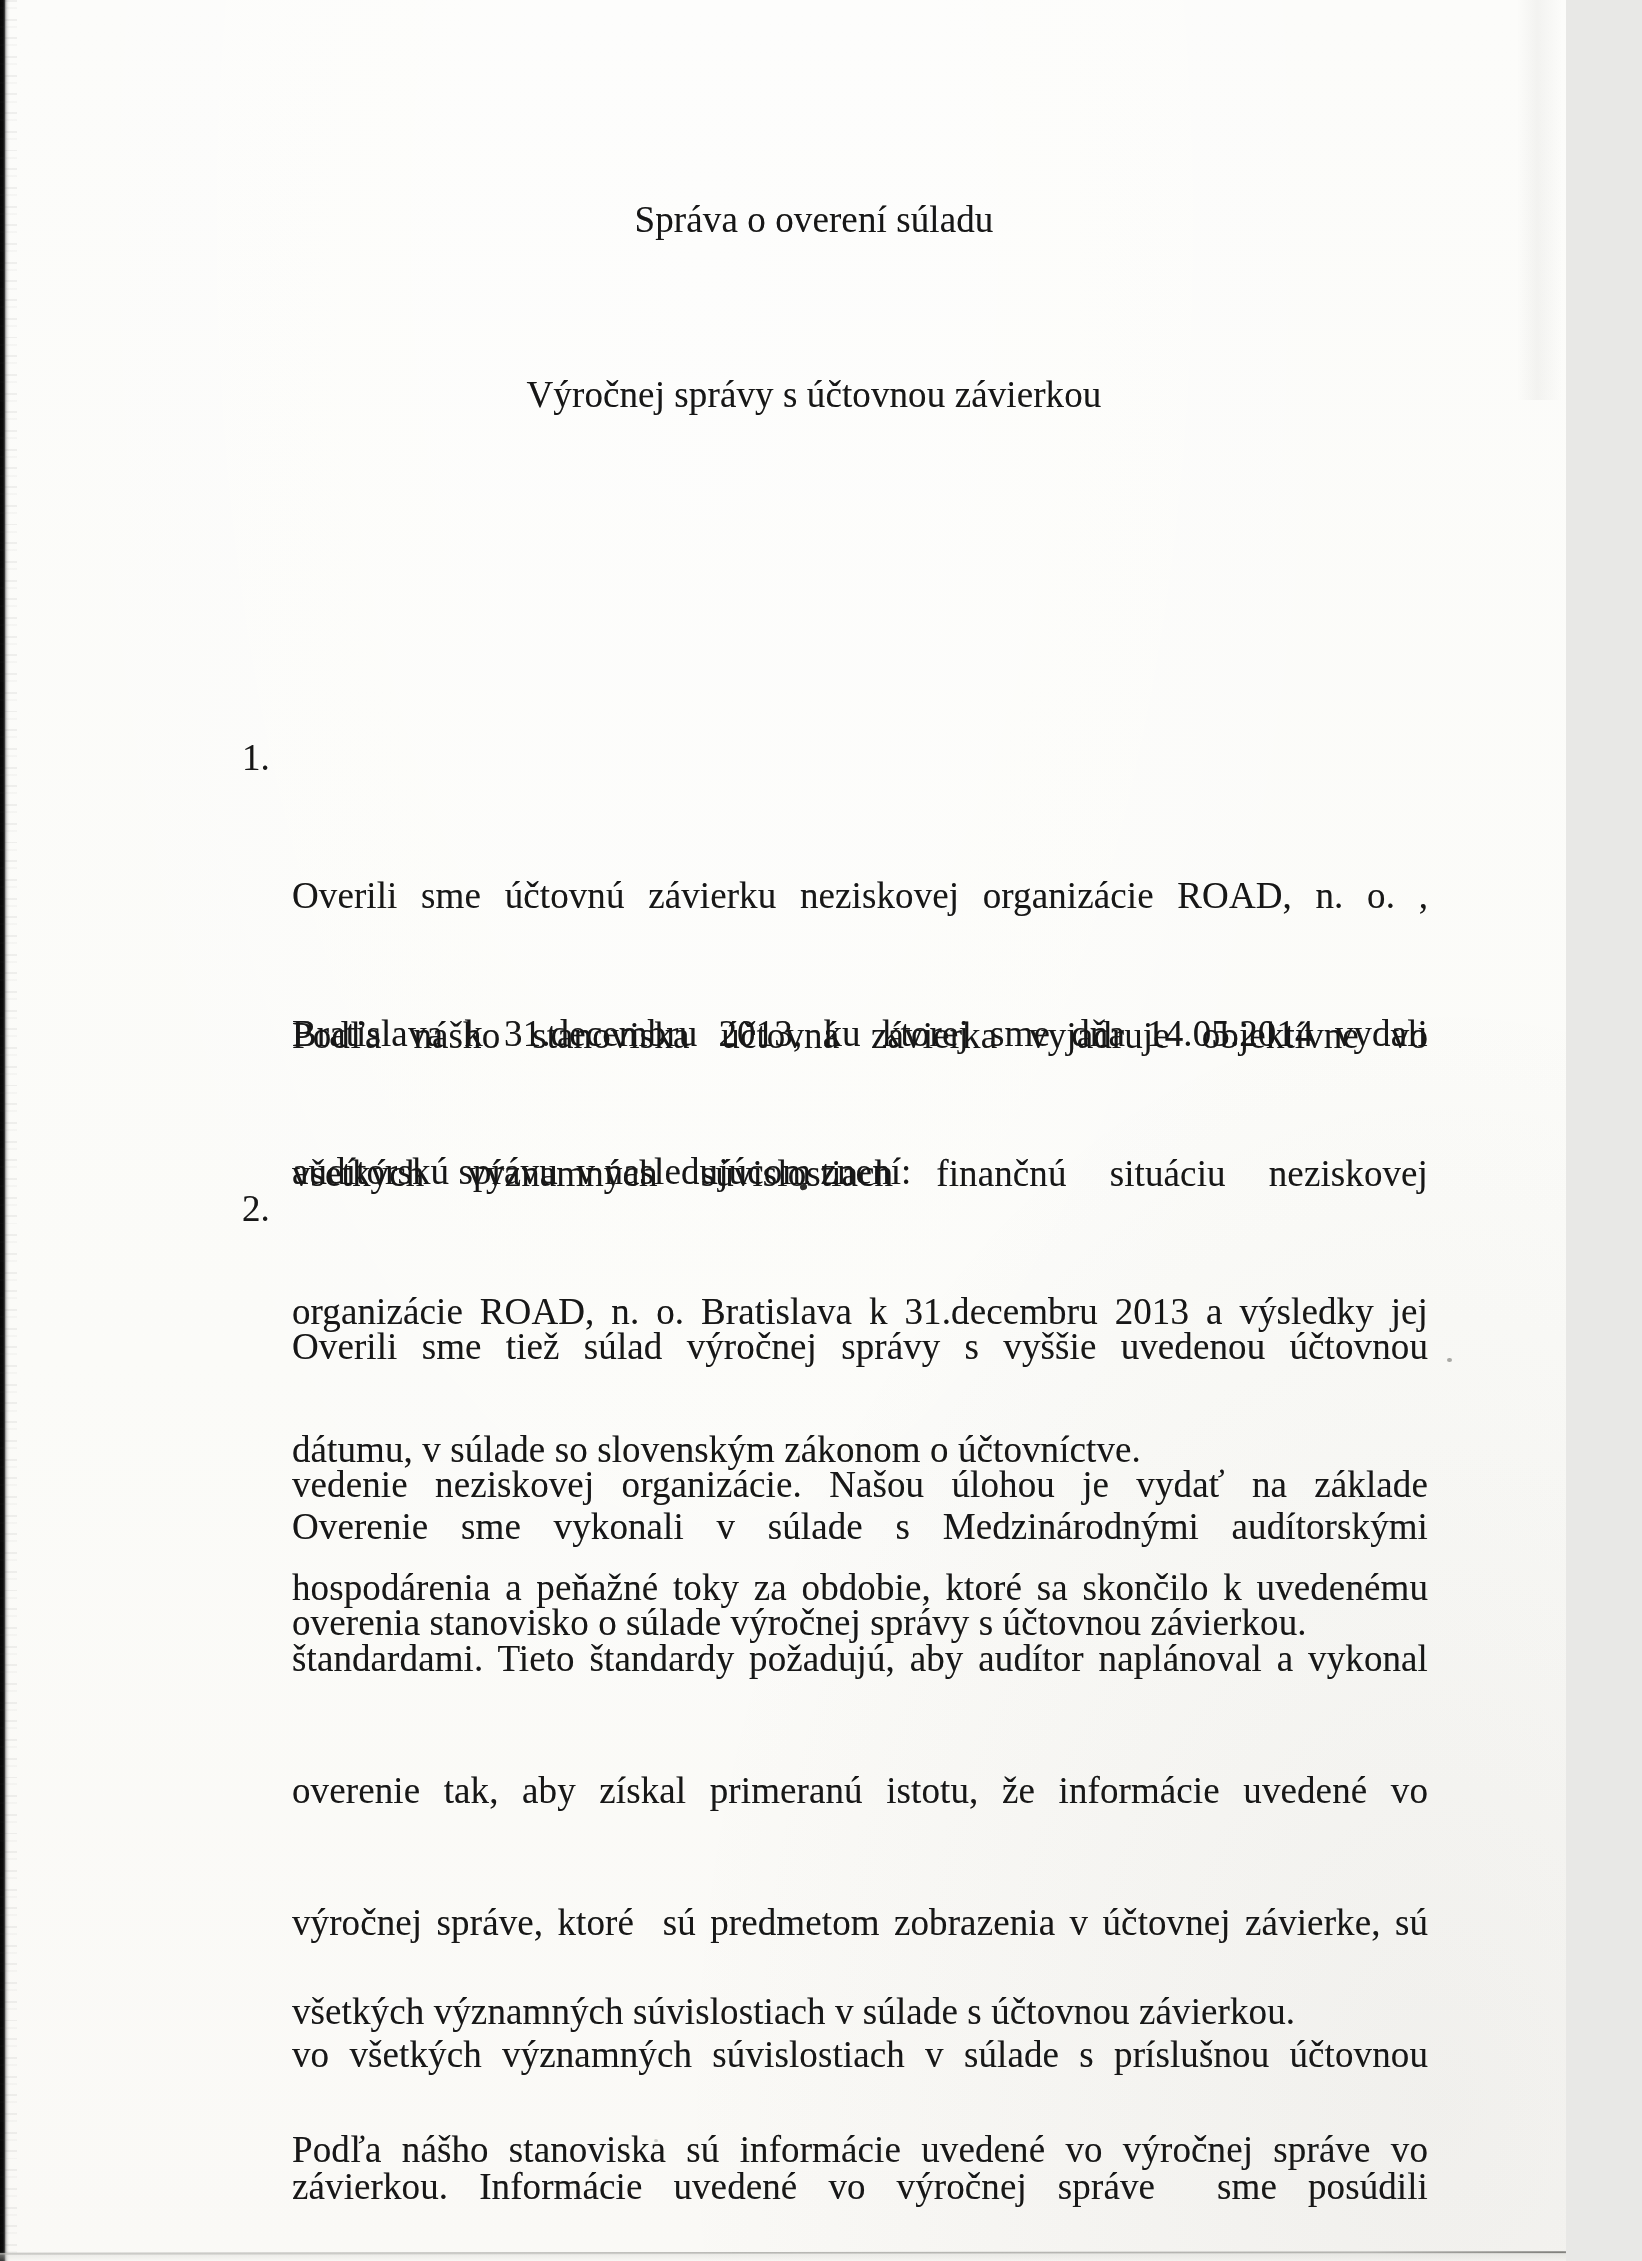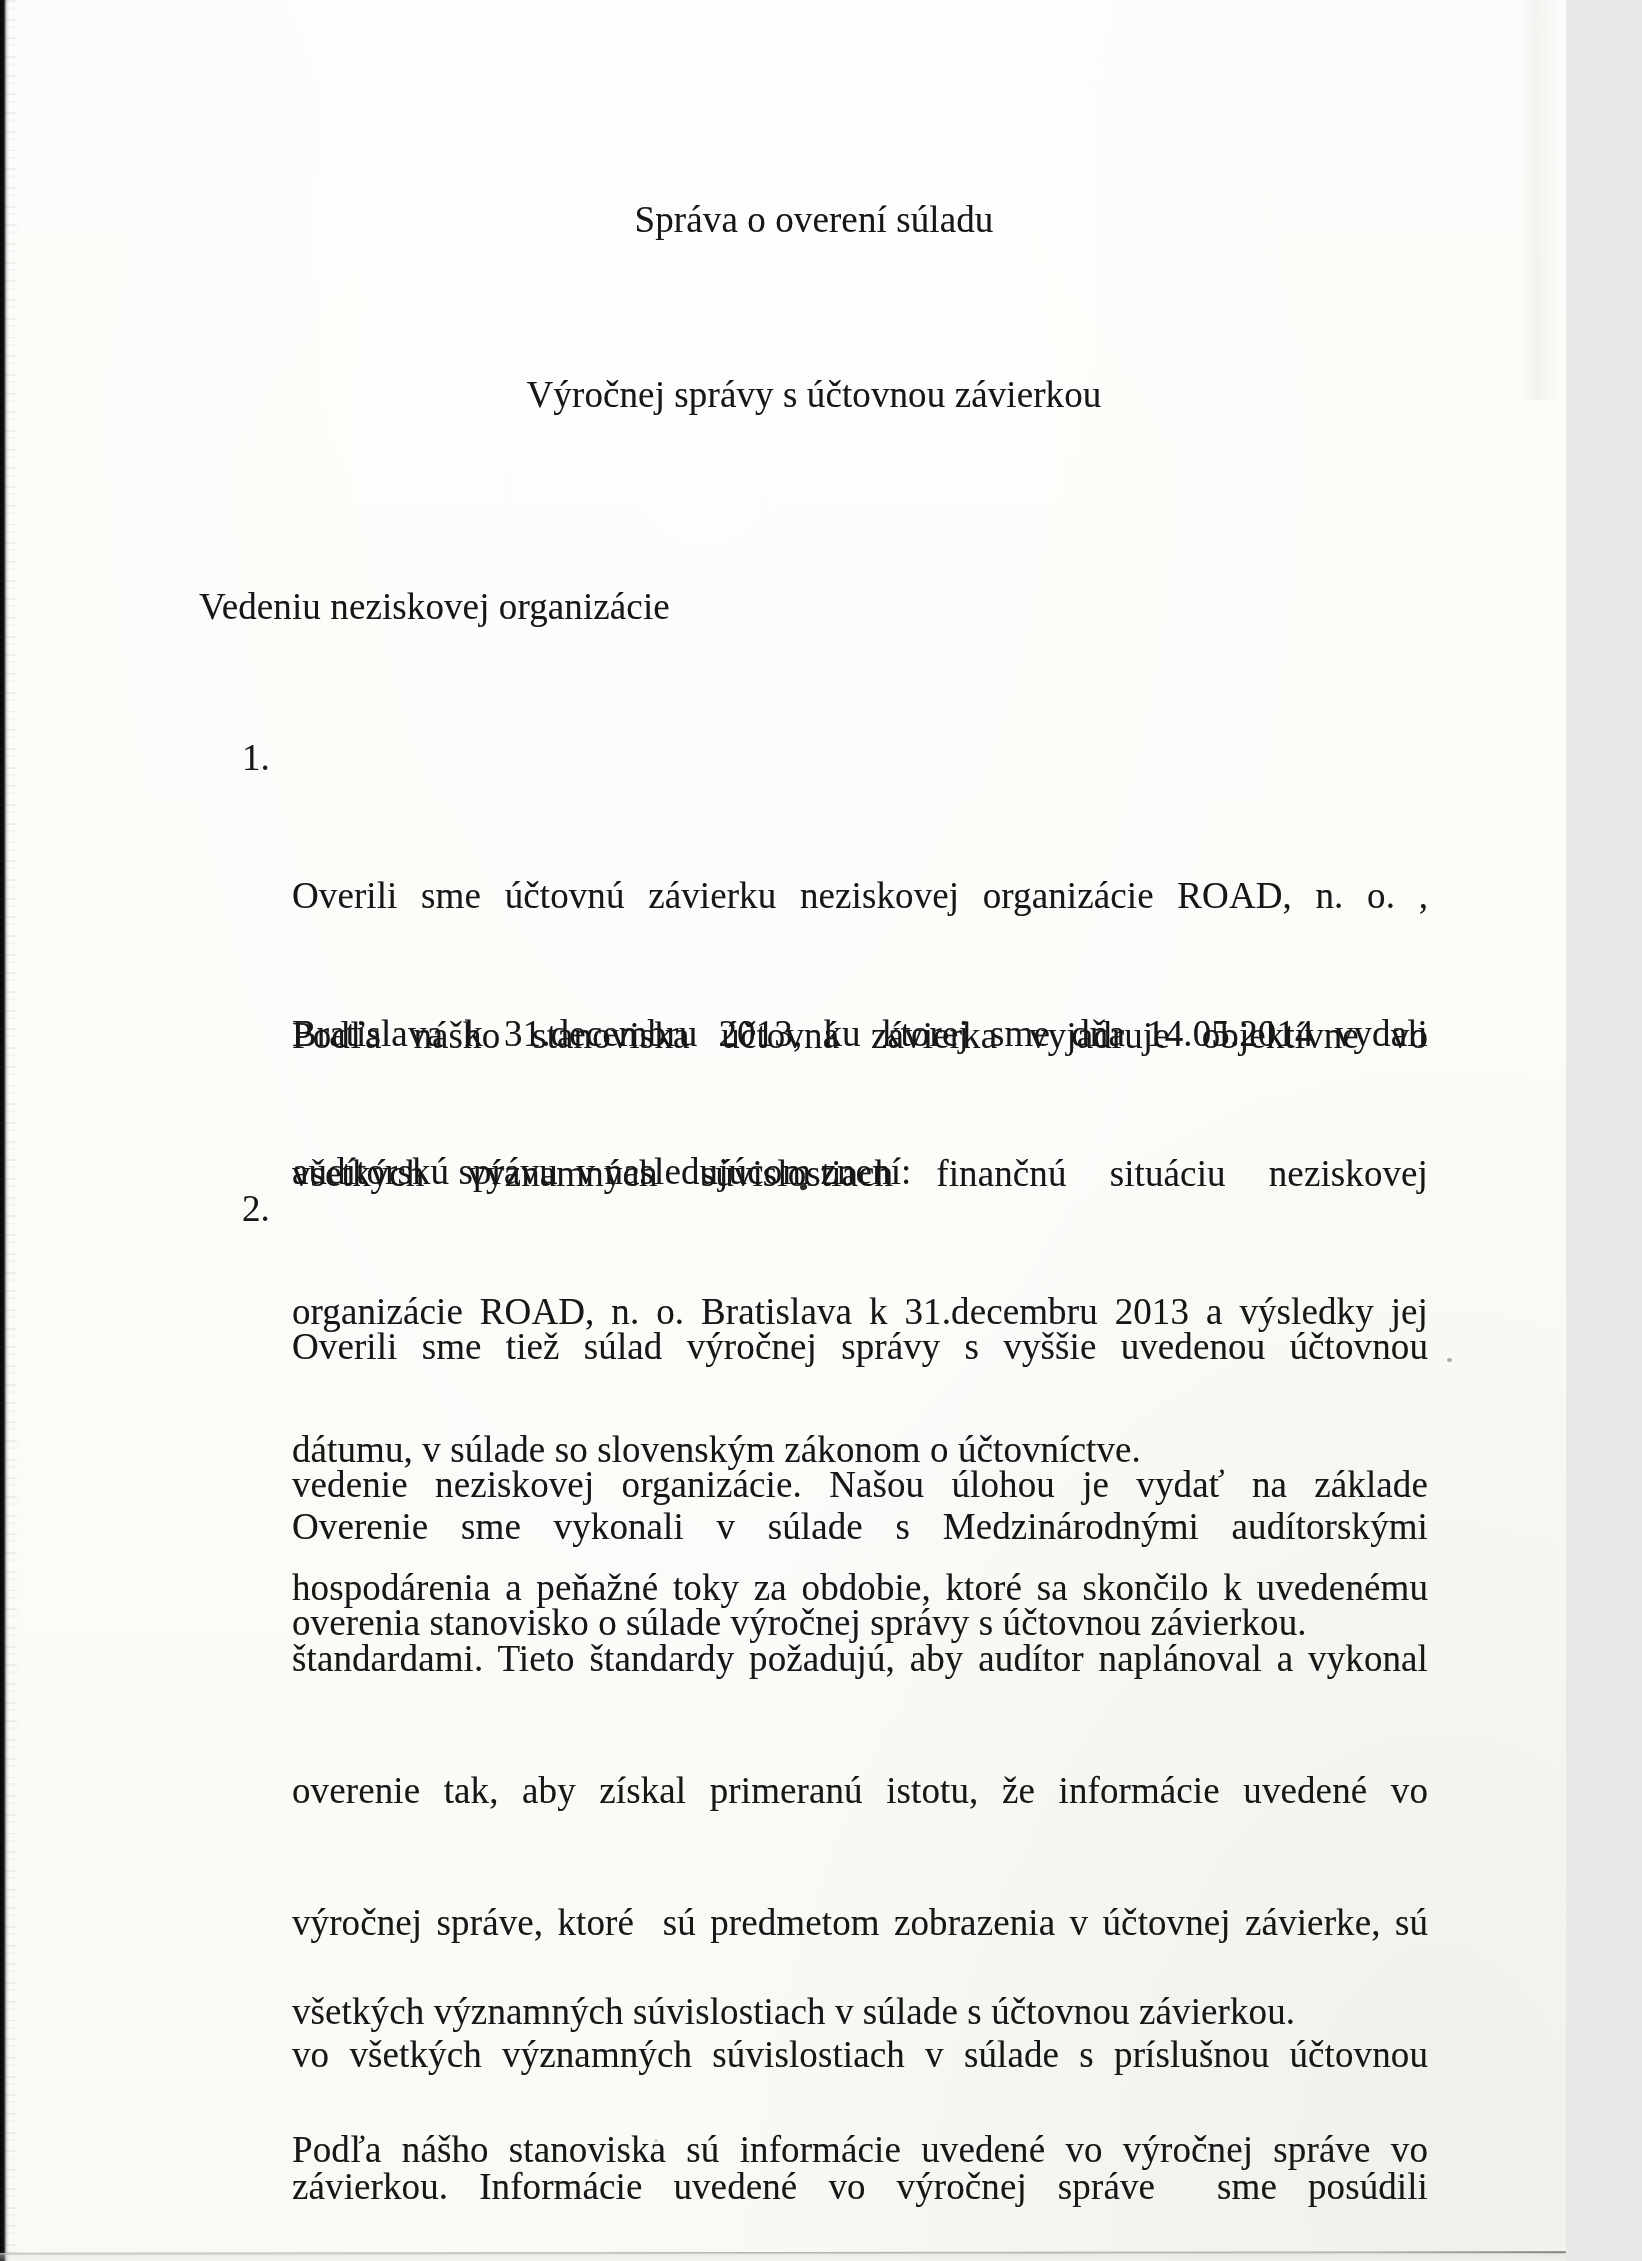--- a/index.html
+++ b/index.html
@@ -87,21 +87,20 @@
   <div class="dot-artifact"></div>
   <div class="speck-a"></div>
   <div class="speck-b"></div>
 
   <div class="txt centered" style="top:197px;">Správa o overení súladu</div>
 
   <div class="txt centered" style="top:280px;line-height:46px;">
     <span class="line">Výročnej správy s účtovnou závierkou</span>
   </div>
 
-  <div class="txt" style="left:199px;top:584px;width:1230px;">Vedeniu neziskovej organizácie</div>
 
   <div class="txt body-col" style="top:735px;">
     <span class="item-num">1.</span>
     <span class="line j">Overili sme účtovnú závierku neziskovej organizácie ROAD, n. o.&nbsp;,</span>
     <span class="line j">Bratislava k&nbsp;31.decembru 2013, ku ktorej sme dňa 14.05.2014 vydali</span>
     <span class="line l">audítorskú správu&nbsp; v&nbsp;nasledujúcom znení:</span>
   </div>
 
   <div class="txt body-col" style="top:921px;">
     <span class="line j">Podľa nášho stanoviska účtovná závierka vyjadruje objektívne vo</span>

